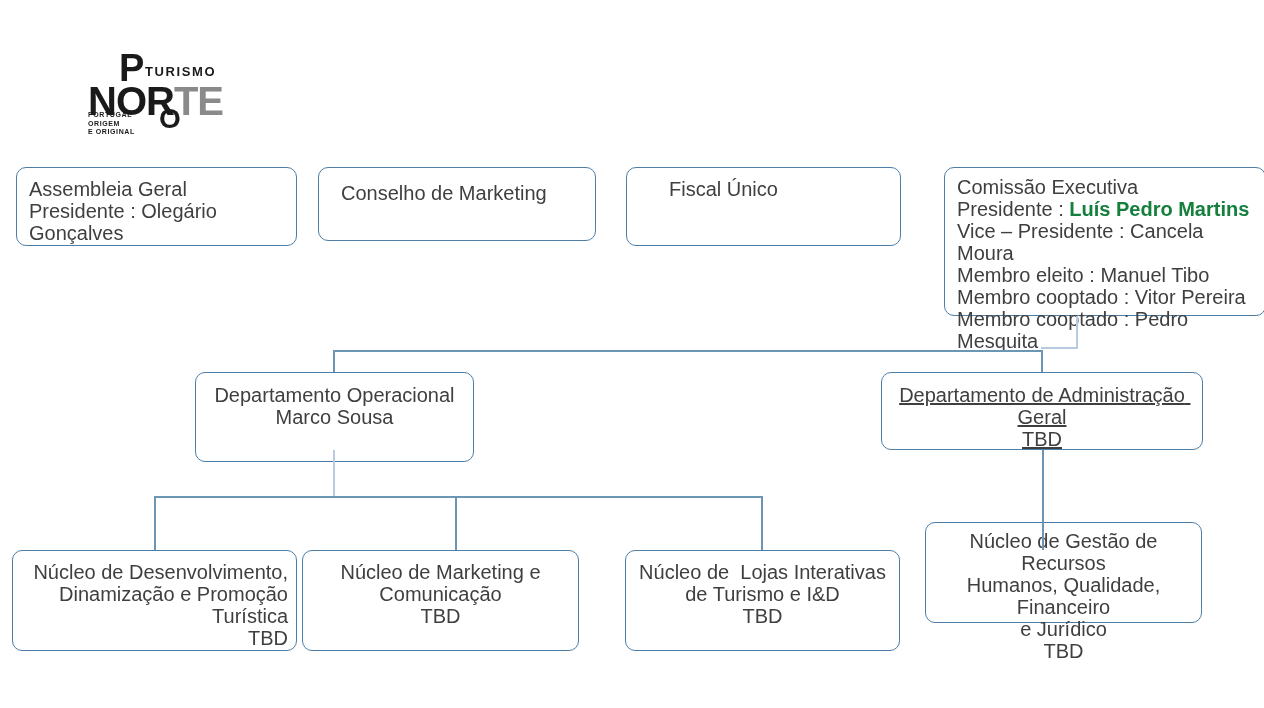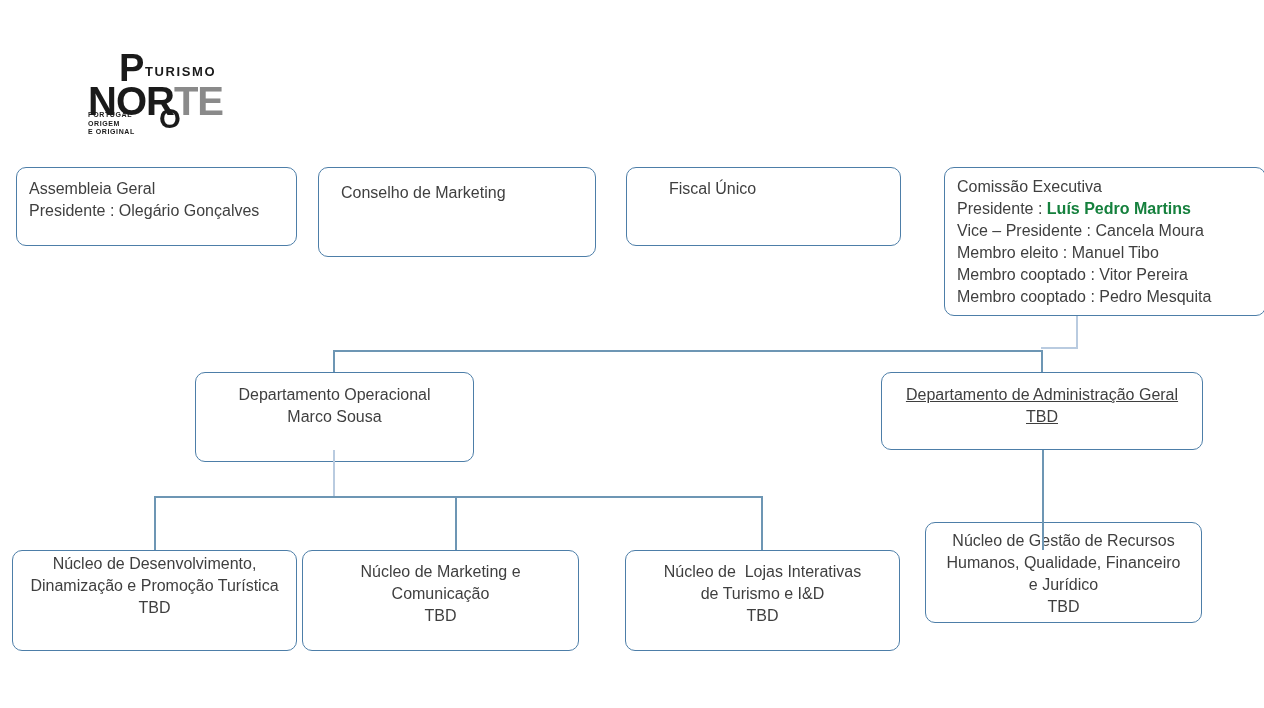--- a/index.html
+++ b/index.html
@@ -44,36 +44,36 @@
   }
   .logo .tagline div { margin-bottom: 1.5px; }
 
   
   .box {
     position: absolute;
     background: #ffffff;
     border: 1.5px solid #4d7ea8;
     border-radius: 10px;
     box-sizing: border-box;
-    font-size: 16px;
+    font-size: 20px;
     line-height: 22px;
     color: #3f3f3f;
   }
   .box .ln { white-space: pre-wrap; }
   .box.left-align  { padding: 10px 12px; text-align: left; }
   .box.center-align{ padding: 10px 8px;  text-align: center; }
   strong.bold-name { color: #15803d; font-weight: bold; }
 
   #box-assembleia     { left: 16px;  top: 167px; width: 281px; height: 79px; }
-  #box-conselho       { left: 318px; top: 167px; width: 278px; height: 90px; padding-left: 22px; padding-top: 14px; }
+  #box-conselho       { left: 318px; top: 167px; width: 278px; height: 74px; padding-left: 22px; padding-top: 14px; }
   #box-fiscal         { left: 626px; top: 167px; width: 275px; height: 79px; padding-left: 42px; }
   #box-comissao       { left: 944px; top: 167px; width: 322px; height: 149px; padding-top: 8px; }
   #box-dep-operacional{ left: 195px; top: 372px; width: 279px; height: 90px; padding-top: 11px; }
   #box-dep-admin      { left: 881px; top: 372px; width: 322px; height: 78px; padding-top: 11px; text-decoration: underline; }
-  #box-nucleo-desenv  { left: 12px;  top: 550px; width: 285px; height: 101px; padding-top: 2px; }
+  #box-nucleo-desenv  { left: 12px;  top: 550px; width: 285px; height: 101px; padding-top: 10px; text-align: right; }
   #box-nucleo-mkt     { left: 302px; top: 550px; width: 277px; height: 101px; padding-top: 10px; }
   #box-nucleo-lojas   { left: 625px; top: 550px; width: 275px; height: 101px; padding-top: 10px; }
   #box-nucleo-gestao  { left: 925px; top: 522px; width: 277px; height: 101px; padding-top: 7px; }
 
   
   .line { position: absolute; background: #6d96b4; }
   .line.light { background: #b9cbe0; }
 
   #c-exec-v      { left: 1076px; top: 316px; width: 2px;   height: 33px; }
   #c-exec-h      { left: 1041px; top: 347px; width: 37px;  height: 2px; }

